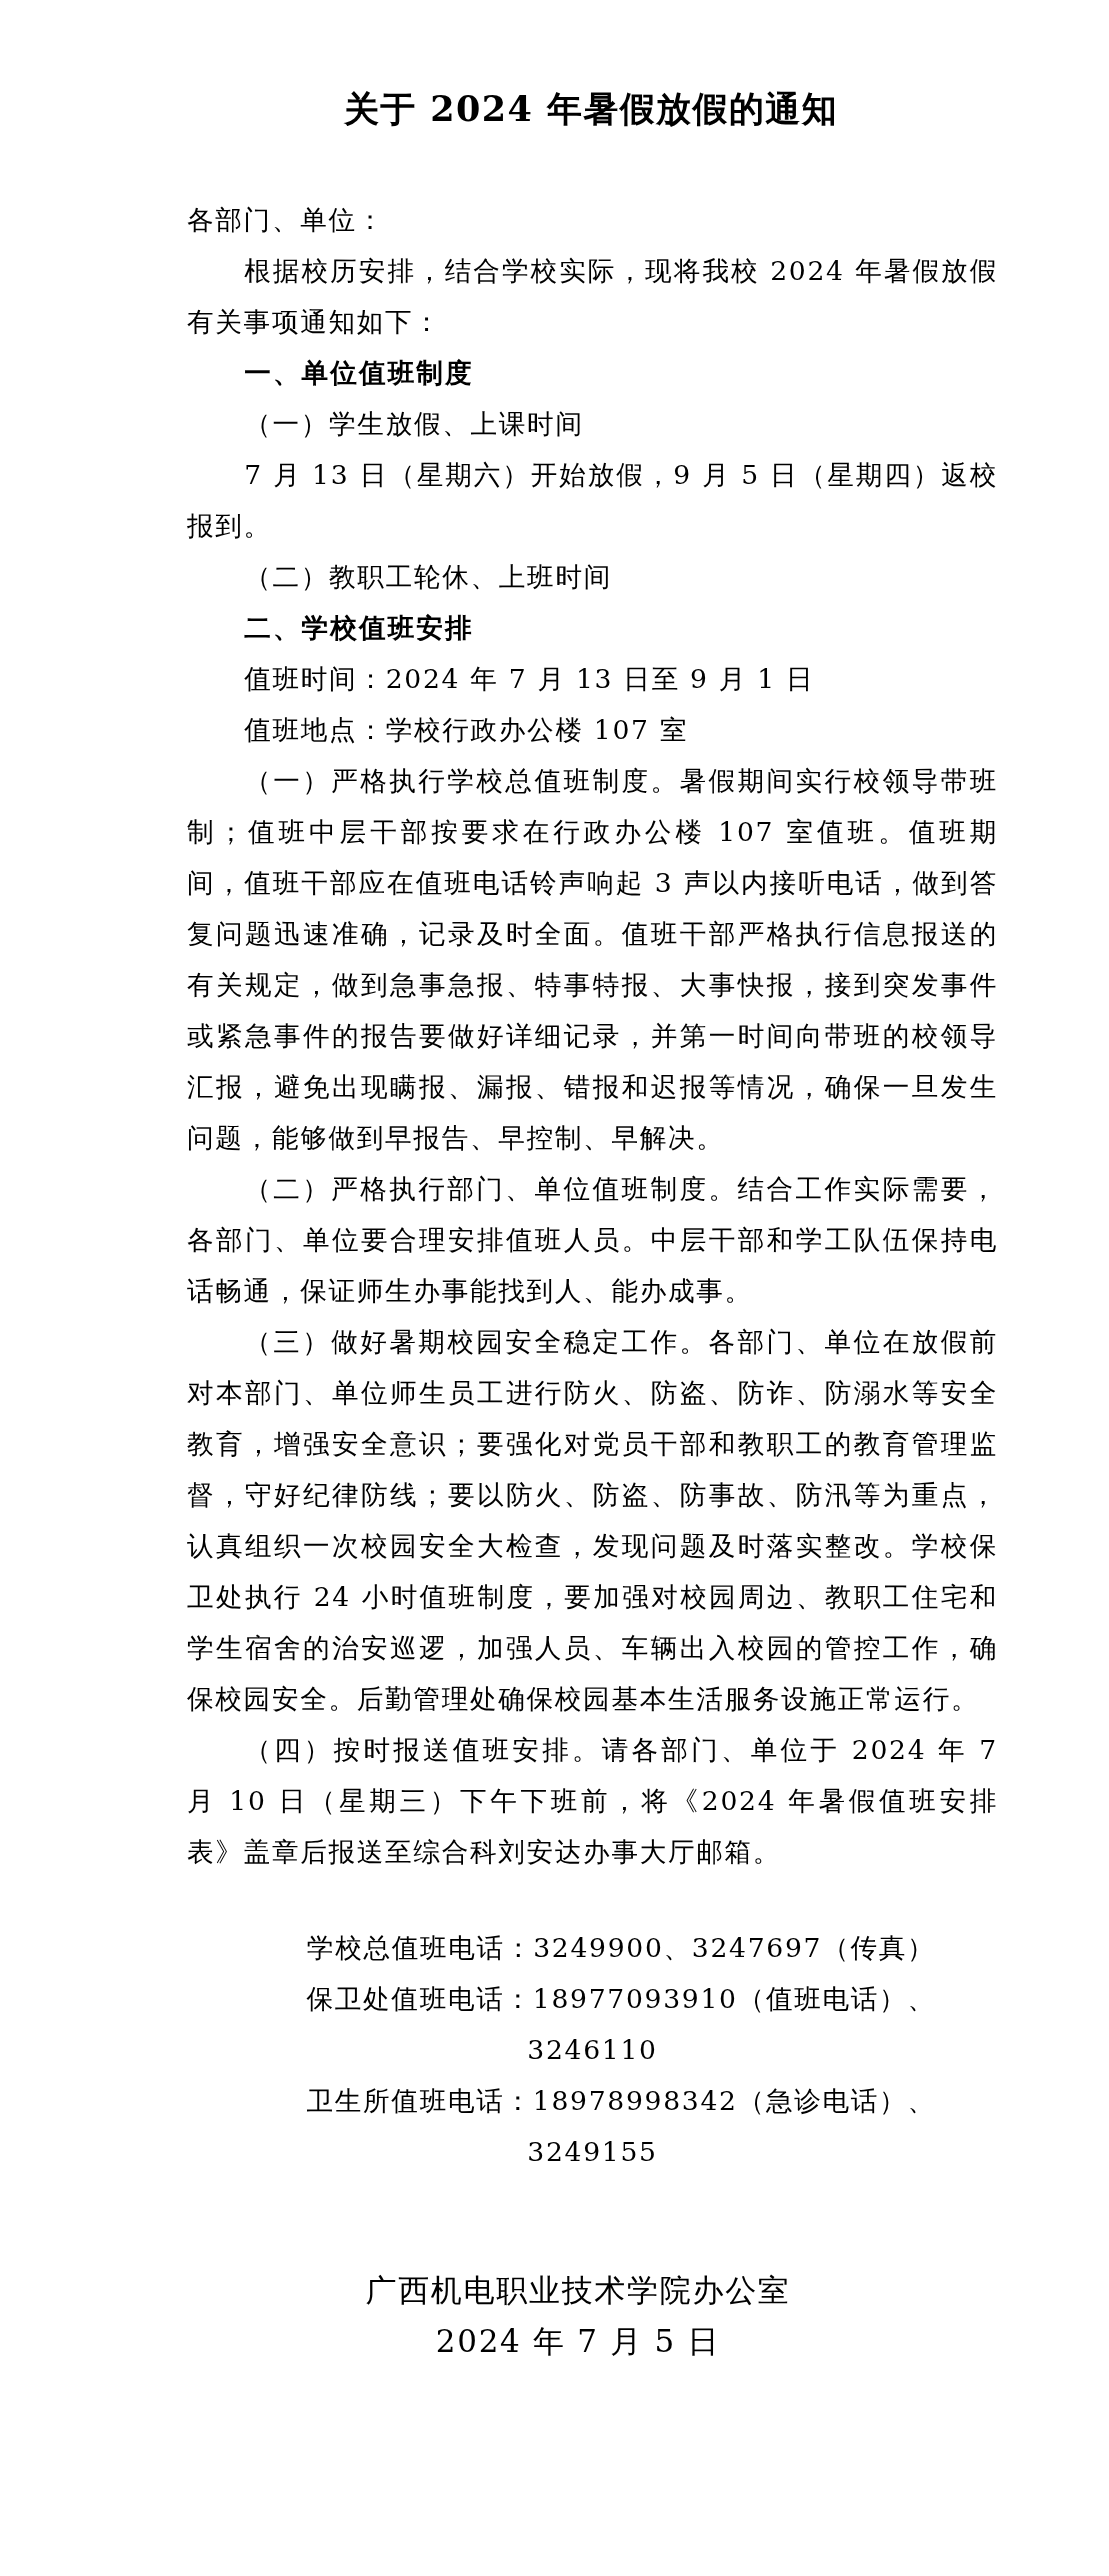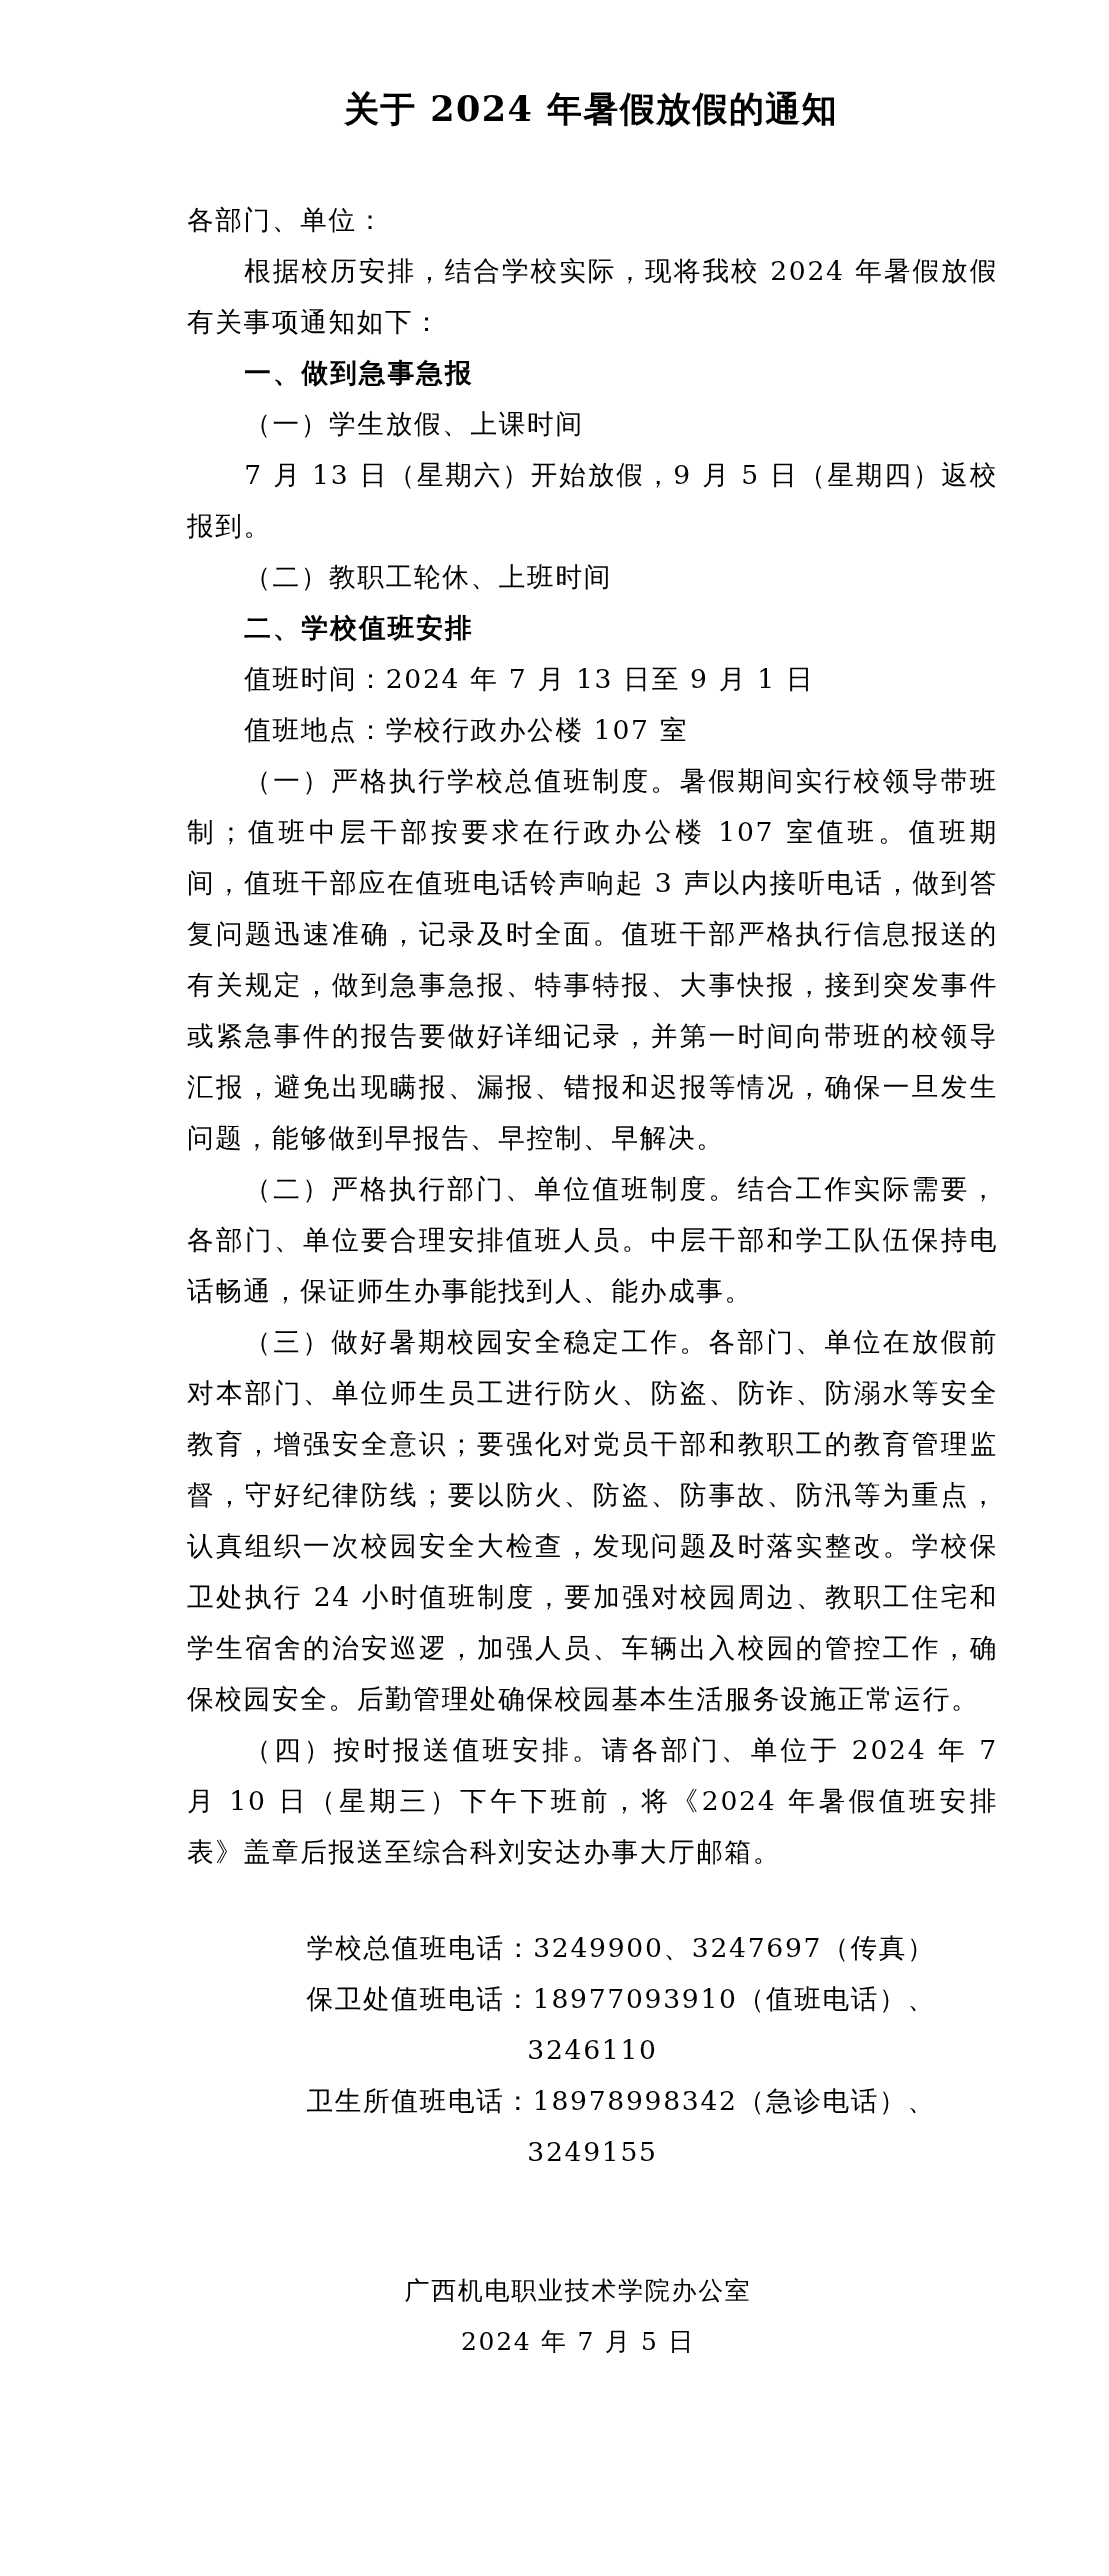--- a/index.html
+++ b/index.html
@@ -38,36 +38,36 @@
     letter-spacing:2.1px;
   }
   .h2 { font-weight:400; }
   .phones { margin-top:45px; }
   .phones p { text-align:center; }
   .sign-block {
     width:448px;
     margin:88px 196px 0 auto;
     text-align:center;
   }
-  .sign-block p { margin:0; text-indent:0; font-size:25px; line-height:51px; letter-spacing:1.7px; }
+  .sign-block p { margin:0; text-indent:0; font-size:31px; line-height:51px; letter-spacing:1.7px; }
 </style>
 </head>
 <body>
 
 <div class="page">
 
   <h1 class="title">关于 2024 年暑假放假的通知</h1>
 
   <div class="content">
 
     <p class="no-indent">各部门、单位：</p>
 
     <p>根据校历安排，结合学校实际，现将我校 2024 年暑假放假有关事项通知如下：</p>
 
-    <p class="h1">一、做到急事急报</p>
+    <p class="h1">一、单位值班制度</p>
 
     <p class="h2">（一）学生放假、上课时间</p>
 
     <p>7 月 13 日（星期六）开始放假，9 月 5 日（星期四）返校报到。</p>
 
     <p class="h2">（二）教职工轮休、上班时间</p>
 
 
     <p class="h1">二、学校值班安排</p>
 

